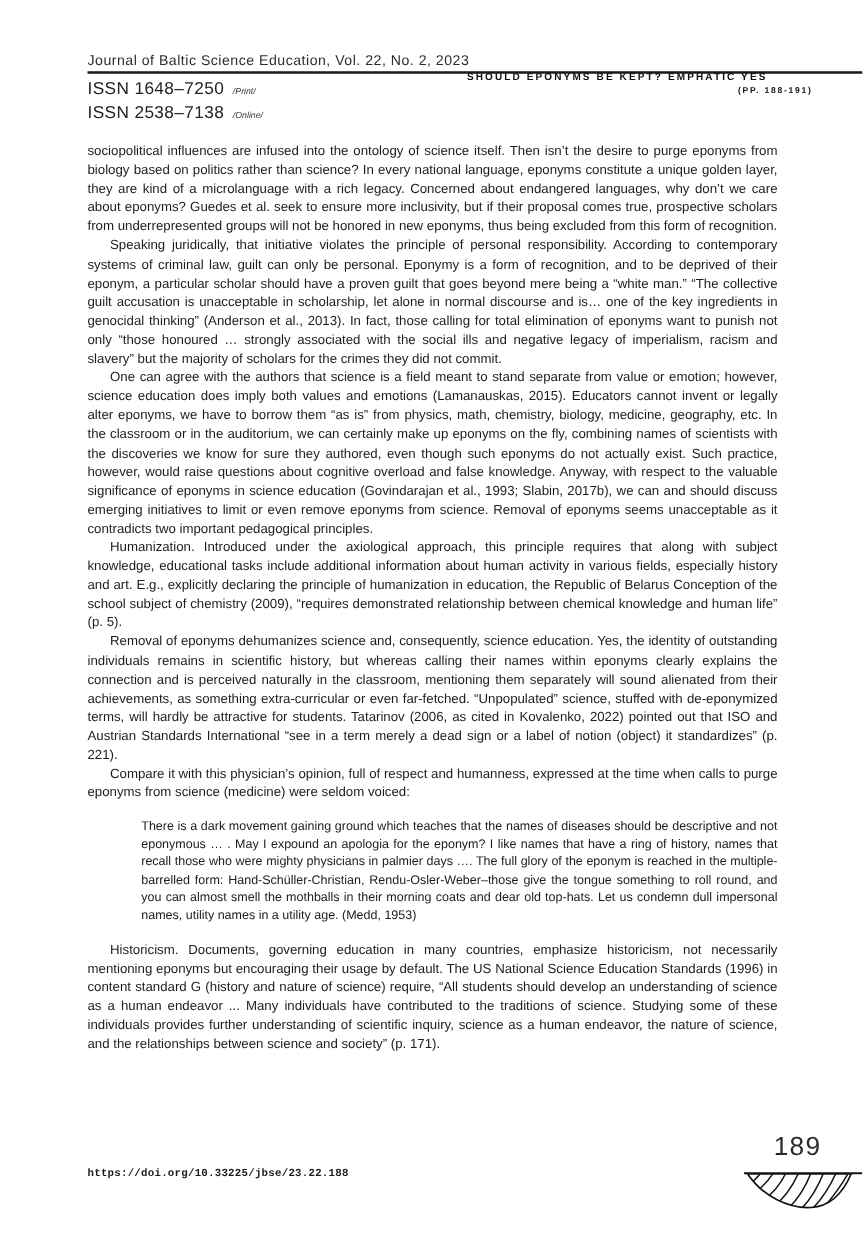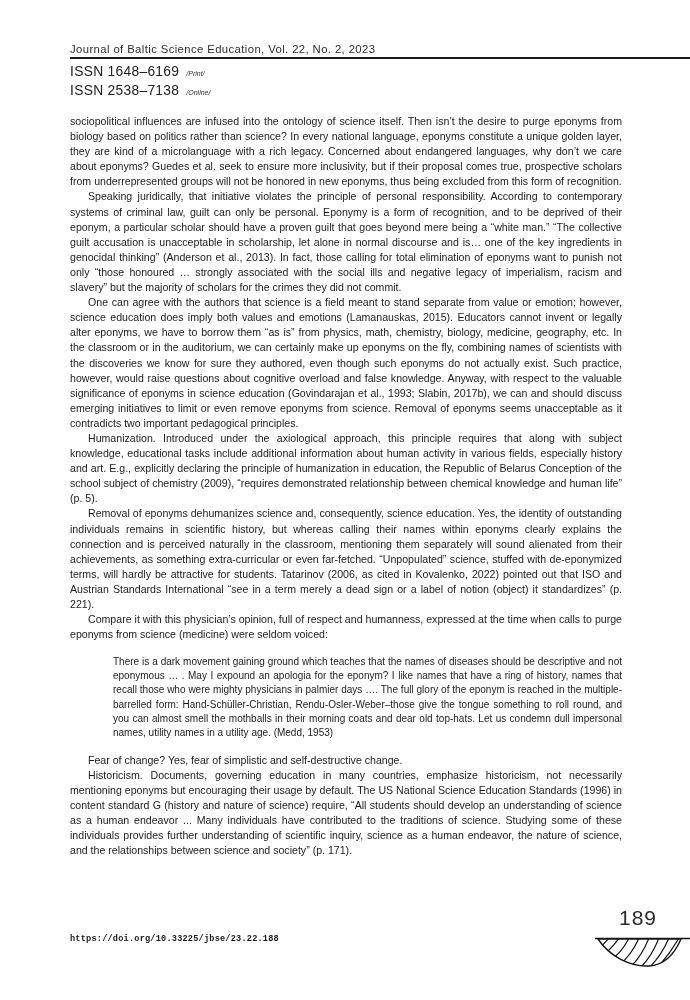--- a/index.html
+++ b/index.html
@@ -72,37 +72,40 @@
 </head>
 <body>
 
 <div class="page">
 
   <div class="journal-line">Journal of Baltic Science Education, Vol. 22, No. 2, 2023</div>
   <div class="header-rule"></div>
 
   <div class="issn-block">
     <div class="issn-row">
-      <span class="issn">ISSN 1648–6169</span><span class="issn-label">/Print/</span>
+      <span class="issn">ISSN 1648–7250</span><span class="issn-label">/Print/</span>
     </div>
     <div class="issn-row">
       <span class="issn">ISSN 2538–7138</span><span class="issn-label">/Online/</span>
     </div>
   </div>
 
+  <div class="running-head">
+    <div class="running-title">SHOULD EPONYMS BE KEPT? EMPHATIC YES</div>
+    <div class="page-range">(PP. 188-191)</div>
+  </div>
 
   <main class="content">
     <p class="noindent">sociopolitical influences are infused into the ontology of science itself. Then isn’t the desire to purge eponyms from biology based on politics rather than science? In every national language, eponyms constitute a unique golden layer, they are kind of a microlanguage with a rich legacy. Concerned about endangered languages, why don’t we care about eponyms? Guedes et al. seek to ensure more inclusivity, but if their proposal comes true, prospective scholars from underrepresented groups will not be honored in new eponyms, thus being excluded from this form of recognition.</p>
     <p>Speaking juridically, that initiative violates the principle of personal responsibility. According to contemporary systems of criminal law, guilt can only be personal. Eponymy is a form of recognition, and to be deprived of their eponym, a particular scholar should have a proven guilt that goes beyond mere being a “white man.” “The collective guilt accusation is unacceptable in scholarship, let alone in normal discourse and is… one of the key ingredients in genocidal thinking” (Anderson et al., 2013). In fact, those calling for total elimination of eponyms want to punish not only “those honoured … strongly associated with the social ills and negative legacy of imperialism, racism and slavery” but the majority of scholars for the crimes they did not commit.</p>
     <p>One can agree with the authors that science is a field meant to stand separate from value or emotion; however, science education does imply both values and emotions (Lamanauskas, 2015). Educators cannot invent or legally alter eponyms, we have to borrow them “as is” from physics, math, chemistry, biology, medicine, geography, etc. In the classroom or in the auditorium, we can certainly make up eponyms on the fly, combining names of scientists with the discoveries we know for sure they authored, even though such eponyms do not actually exist. Such practice, however, would raise questions about cognitive overload and false knowledge. Anyway, with respect to the valuable significance of eponyms in science education (Govindarajan et al., 1993; Slabin, 2017b), we can and should discuss emerging initiatives to limit or even remove eponyms from science. Removal of eponyms seems unacceptable as it contradicts two important pedagogical principles.</p>
     <p><strong>Humanization</strong><span>. Introduced under the axiological approach, this principle requires that along with subject knowledge, educational tasks include additional information about human activity in various fields, especially history and art. E.g., explicitly declaring the principle of humanization in education, the Republic of Belarus Conception of the school subject of chemistry (2009), “requires demonstrated relationship between chemical knowledge and human life” (p. 5).</span></p>
     <p>Removal of eponyms dehumanizes science and, consequently, science education. Yes, the identity of outstanding individuals remains in scientific history, but whereas calling their names within eponyms clearly explains the connection and is perceived naturally in the classroom, mentioning them separately will sound alienated from their achievements, as something extra-curricular or even far-fetched. “Unpopulated” science, stuffed with de-eponymized terms, will hardly be attractive for students. Tatarinov (2006, as cited in Kovalenko, 2022) pointed out that ISO and Austrian Standards International “see in a term merely a dead sign or a label of notion (object) it standardizes” (p. 221).</p>
     <p>Compare it with this physician’s opinion, full of respect and humanness, expressed at the time when calls to purge eponyms from science (medicine) were seldom voiced:</p>
     <blockquote>There is a dark movement gaining ground which teaches that the names of diseases should be descriptive and not eponymous … . May I expound an apologia for the eponym? I like names that have a ring of history, names that recall those who were mighty physicians in palmier days …. The full glory of the eponym is reached in the multiple-barrelled form: Hand-Schüller-Christian, Rendu-Osler-Weber–those give the tongue something to roll round, and you can almost smell the mothballs in their morning coats and dear old top-hats. Let us condemn dull impersonal names, utility names in a utility age. (Medd, 1953)</blockquote>
-    <p>Fear of change? Yes, fear of simplistic and self-destructive change.</p>
     <p><strong>Historicism</strong><span>. Documents, governing education in many countries, emphasize historicism, not necessarily mentioning eponyms but encouraging their usage by default. The US National Science Education Standards (1996) in content standard G (history and nature of science) require, “All students should develop an understanding of science as a human endeavor ... Many individuals have contributed to the traditions of science. Studying some of these individuals provides further understanding of scientific inquiry, science as a human endeavor, the nature of science, and the relationships between science and society” (p. 171).</span></p>
   </main>
 
   <a class="doi" href="#">https://doi.org/10.33225/jbse/23.22.188</a>
   <div class="page-number">189</div>
 
   <svg class="leaf-logo" width="95" height="38" viewBox="0 0 95 38">
     <defs>
       <clipPath id="leafclip">
         <path d="M3,3 C15,21 36,31 54,30 C70,29 80,17 86,3 Z"></path>

